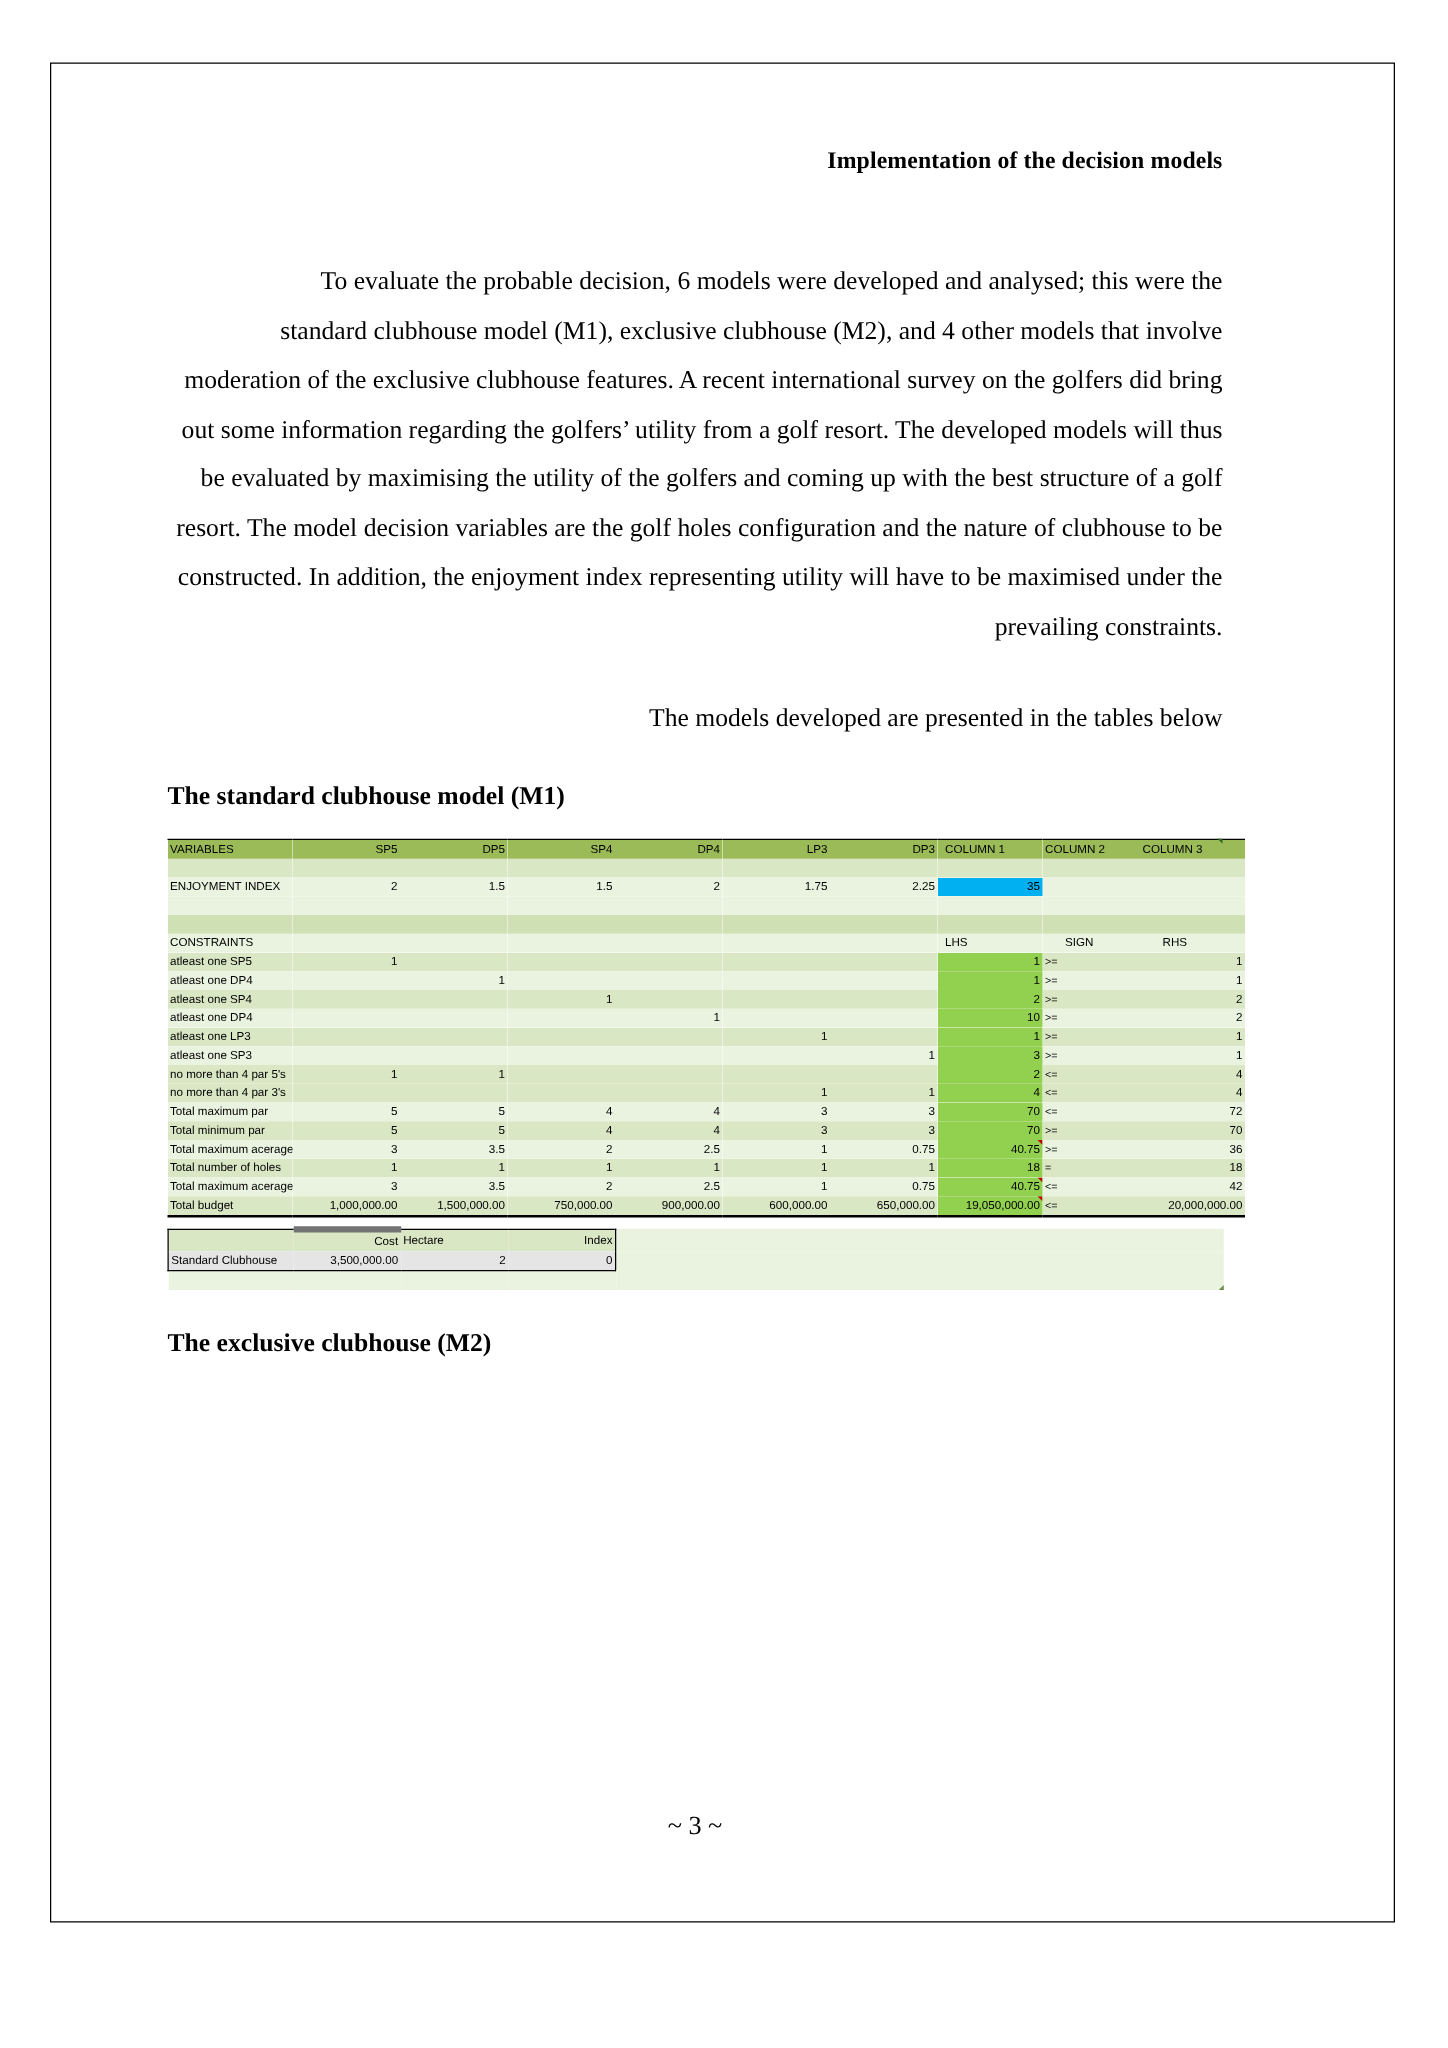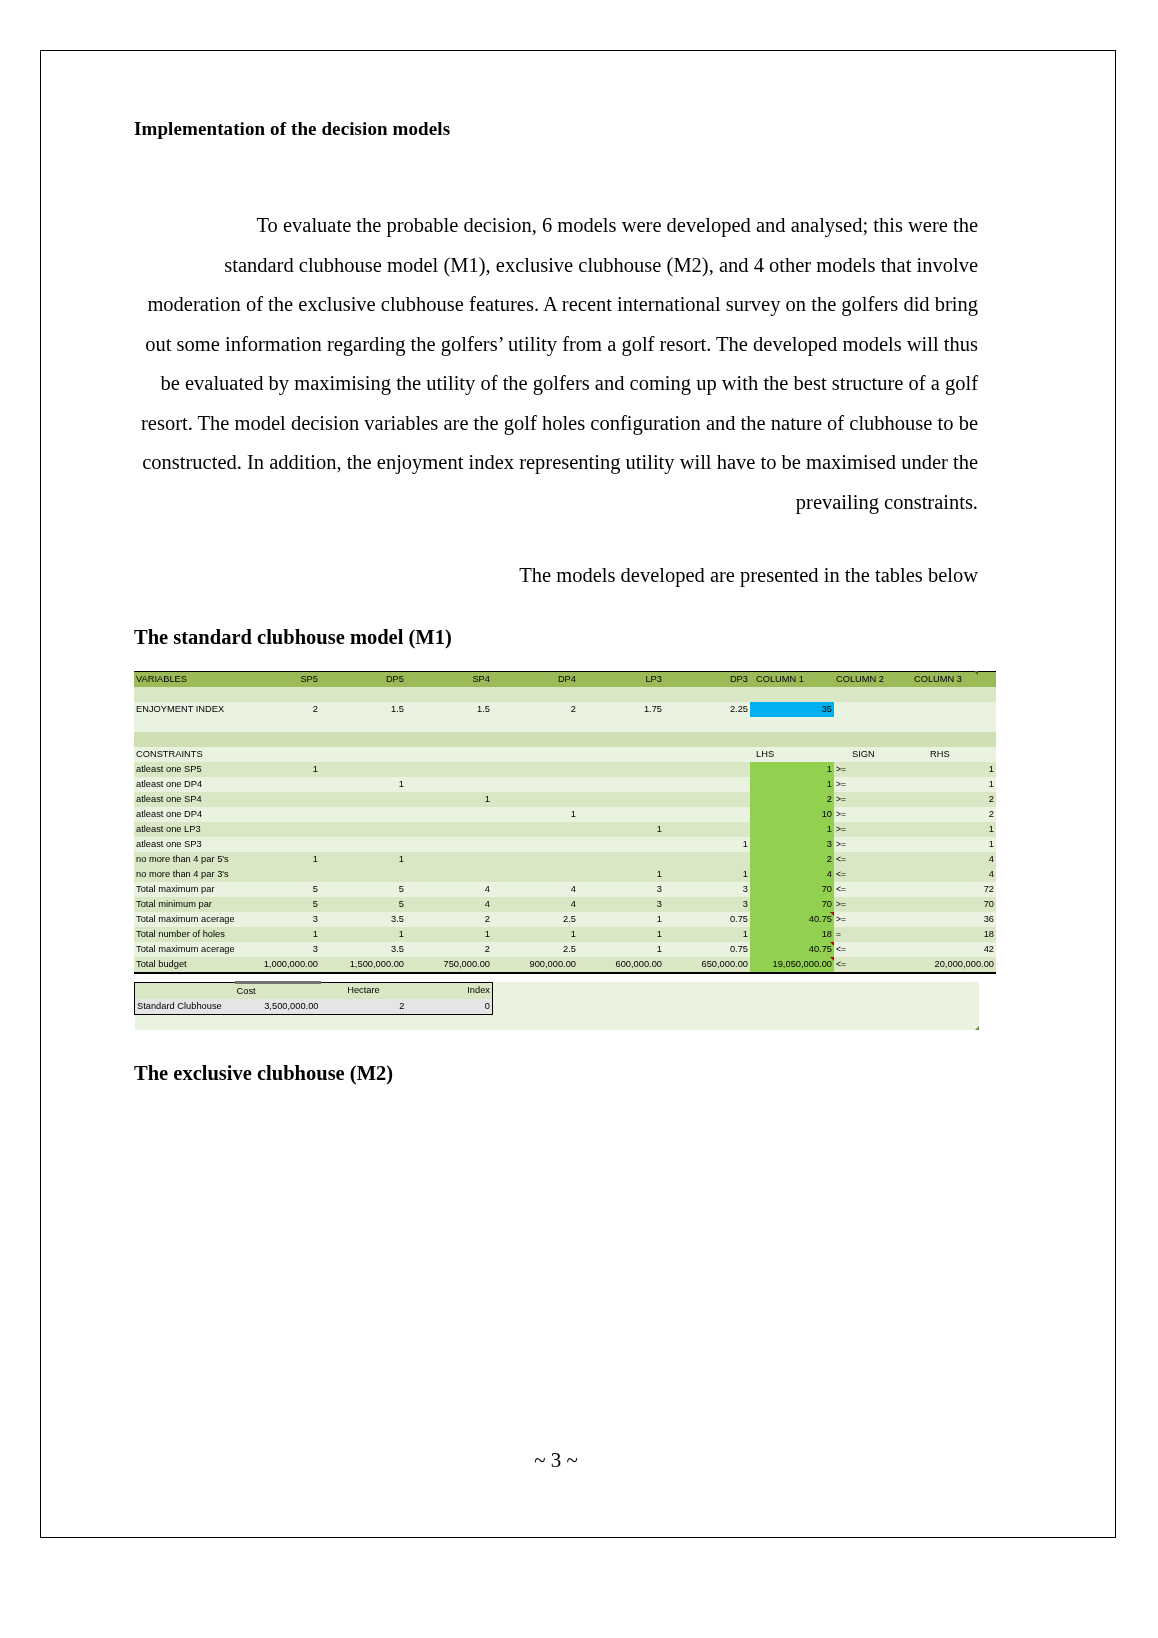--- a/index.html
+++ b/index.html
@@ -29,21 +29,21 @@
     position: absolute;
     left: 134px;
     top: 118px;
     width: 844px;
   }
 
   h1.doc-title {
     font-family: "Liberation Serif", serif;
     font-size: 19px;
     font-weight: bold;
-    text-align: left;
+    text-align: right;
     margin: 0 0 0 0;
     padding: 0;
     letter-spacing: 0.1px;
   }
 
   p.body-para {
     font-family: "Liberation Serif", serif;
     font-size: 20.5px;
     line-height: 39.5px;
     margin: 0;
@@ -452,22 +452,22 @@
         <colgroup>
           <col style="width:100px">
             <col style="width:86px">
             <col style="width:86px">
             <col style="width:86px">
             <col style="width:486px">
         </colgroup>
         <tbody>
           <tr class="sub-first">
             <td class="inbox" style="border-top:1px solid #000;border-left:1px solid #000"></td>
-            <td style="border-top:3px solid #737373;text-align:left">Cost</td>
-            <td style="border-top:1px solid #000;text-align:center">Hectare</td>
+            <td style="border-top:5px solid #737373;text-align:right">Cost</td>
+            <td style="border-top:1px solid #000;text-align:left">Hectare</td>
             <td style="border-top:1px solid #000;border-right:1px solid #000;text-align:right">Index</td>
             <td style="background:#eaf2e0"></td>
           </tr>
           <tr class="sub-second">
             <td class="inbox" style="border-bottom:1px solid #000;border-left:1px solid #000">Standard Clubhouse</td>
             <td style="border-bottom:1px solid #000;text-align:right">3,500,000.00</td>
             <td style="border-bottom:1px solid #000;text-align:right">2</td>
             <td style="border-bottom:1px solid #000;border-right:1px solid #000;text-align:right">0</td>
             <td style="background:#eaf2e0"></td>
           </tr>

